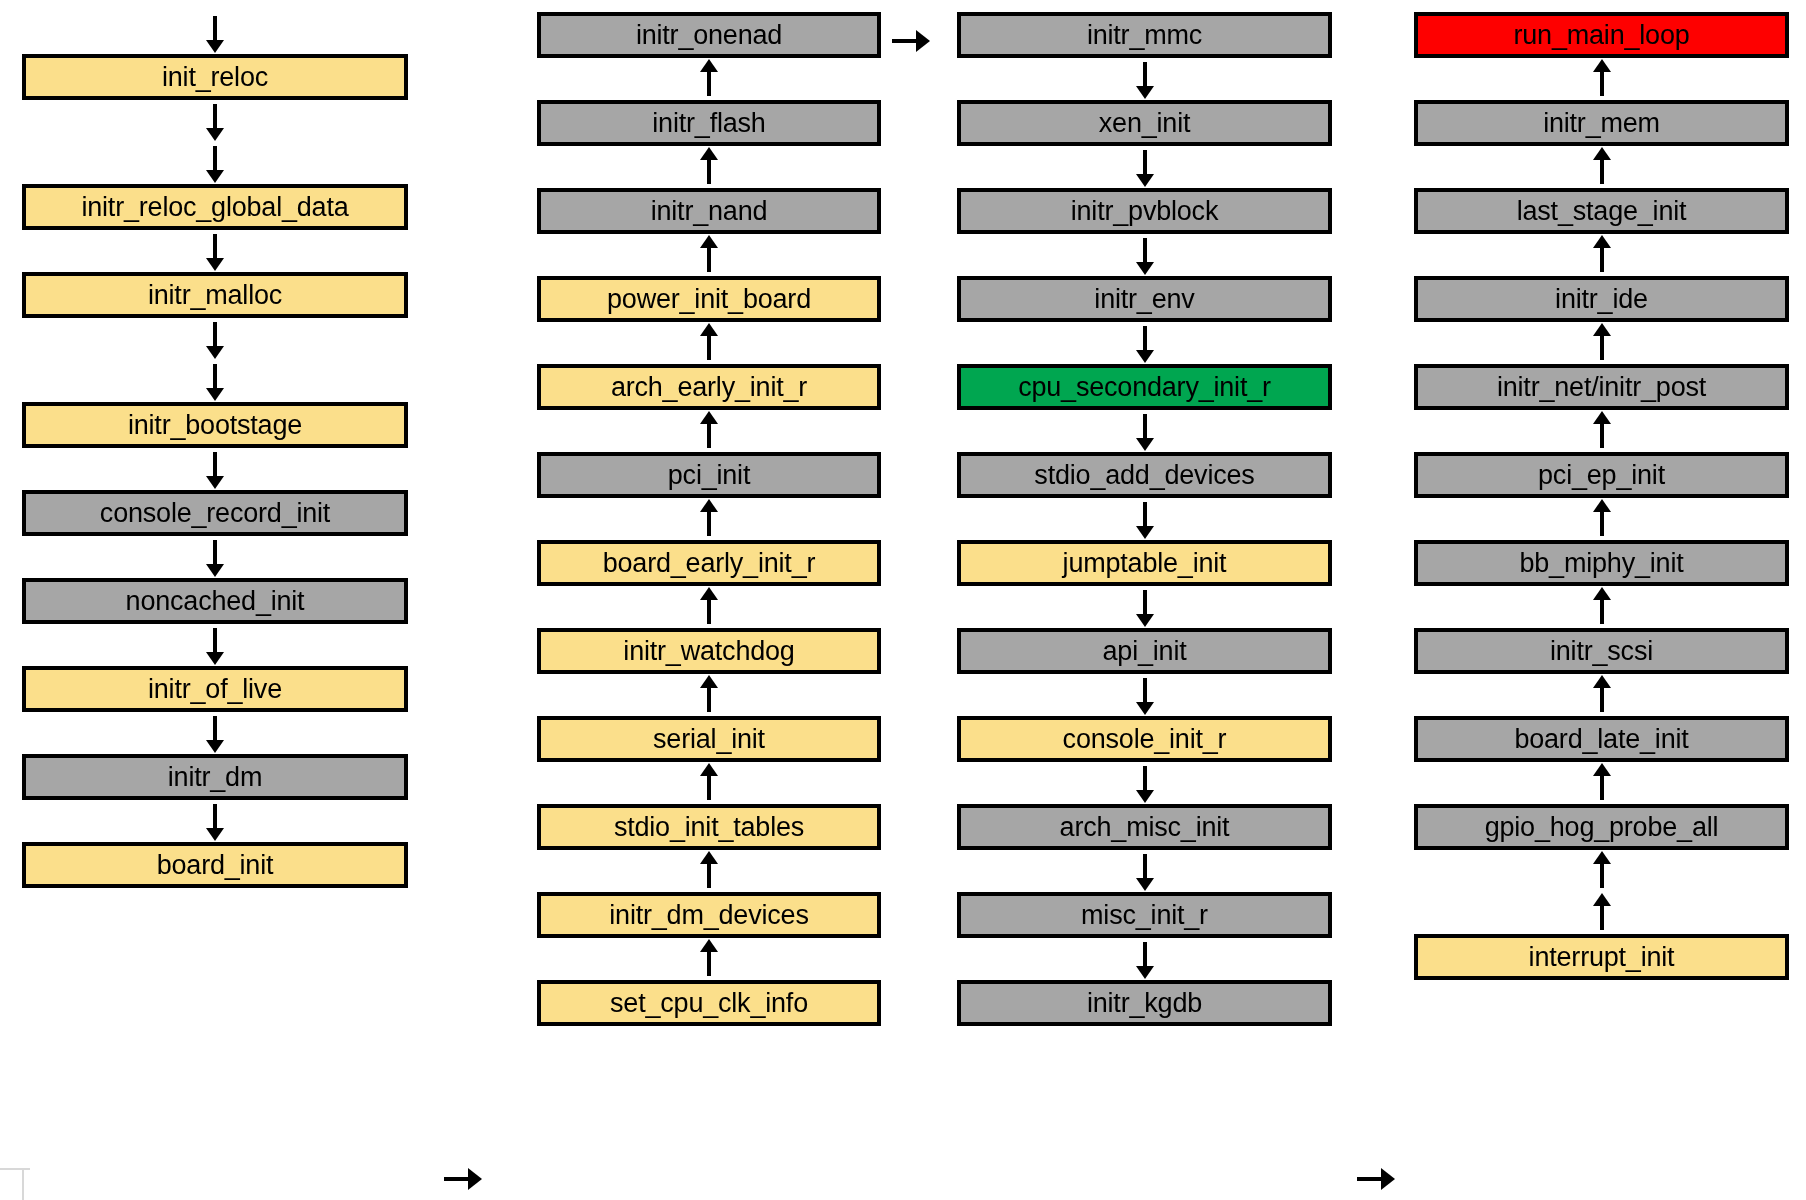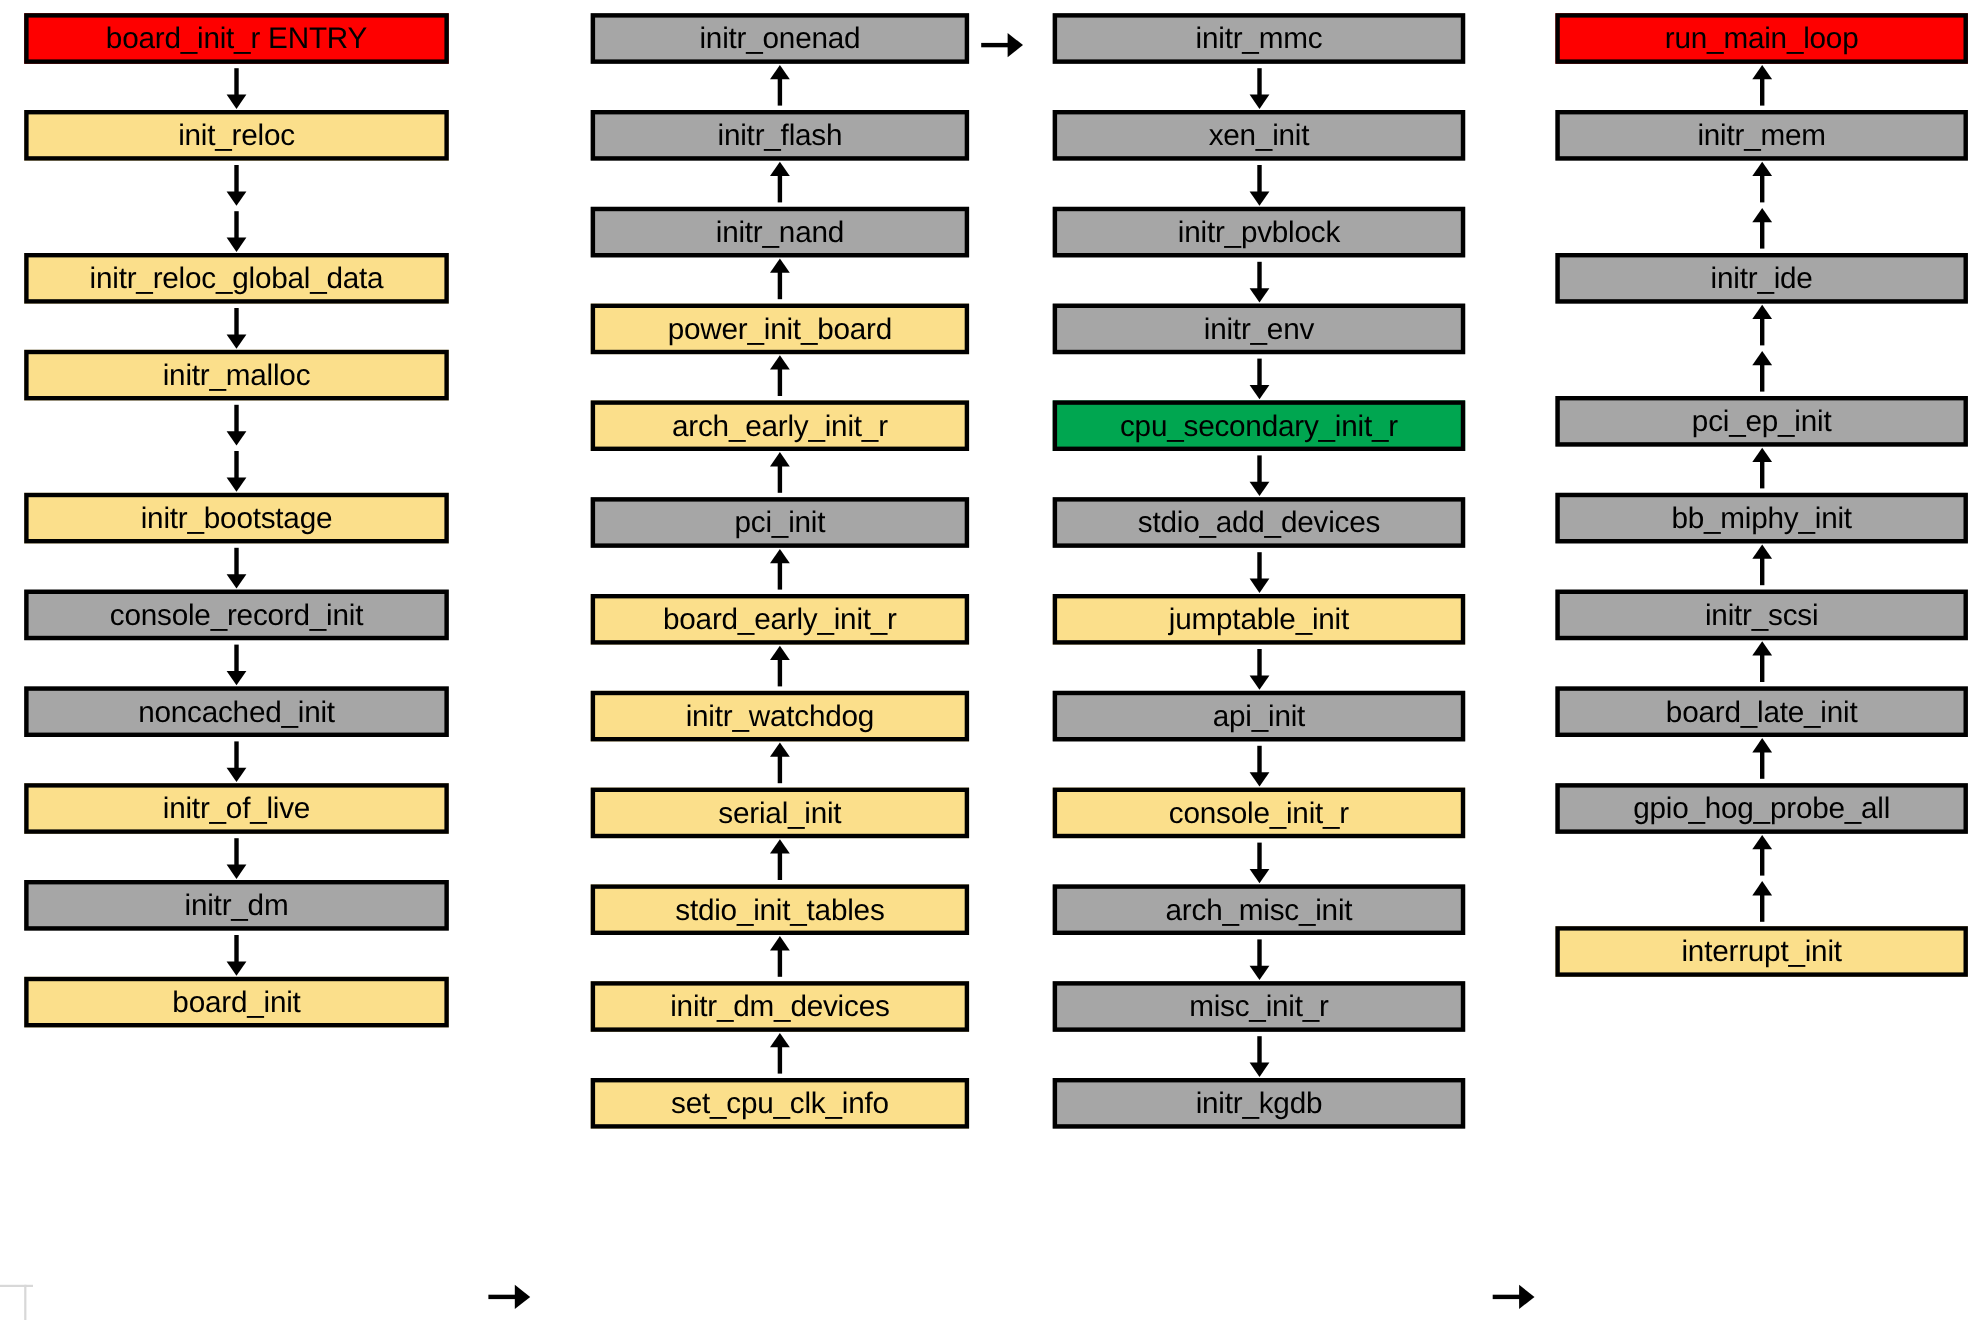--- a/index.html
+++ b/index.html
@@ -133,21 +133,20 @@
   }
 </style>
 </head>
 <body>
 
 <div class="grid-artifact-h"></div>
 <div class="grid-artifact-v"></div>
 
 <div id="chart">
     <div class="column" style="position: absolute; left: 22px; top: 12px; width: 386px;">
-      <div class="node fill-red">board_init_r ENTRY</div>
       <div class="conn down" style="align-self: center;">
         <div class="shaft"></div>
         <div class="head"></div>
       </div>
       <div class="node fill-yellow">init_reloc</div>
       <div class="conn down" style="align-self: center;">
         <div class="shaft"></div>
         <div class="head"></div>
       </div>
       <div class="conn down" style="align-self: center;">
@@ -315,29 +314,31 @@
       <div class="node fill-red">run_main_loop</div>
       <div class="conn up" style="align-self: center;">
         <div class="shaft"></div>
         <div class="head"></div>
       </div>
       <div class="node fill-gray">initr_mem</div>
       <div class="conn up" style="align-self: center;">
         <div class="shaft"></div>
         <div class="head"></div>
       </div>
+      <div class="node fill-gray">last_stage_init</div>
       <div class="conn up" style="align-self: center;">
         <div class="shaft"></div>
         <div class="head"></div>
       </div>
       <div class="node fill-gray">initr_ide</div>
       <div class="conn up" style="align-self: center;">
         <div class="shaft"></div>
         <div class="head"></div>
       </div>
+      <div class="node fill-gray">initr_net/initr_post</div>
       <div class="conn up" style="align-self: center;">
         <div class="shaft"></div>
         <div class="head"></div>
       </div>
       <div class="node fill-gray">pci_ep_init</div>
       <div class="conn up" style="align-self: center;">
         <div class="shaft"></div>
         <div class="head"></div>
       </div>
       <div class="node fill-gray">bb_miphy_init</div>

